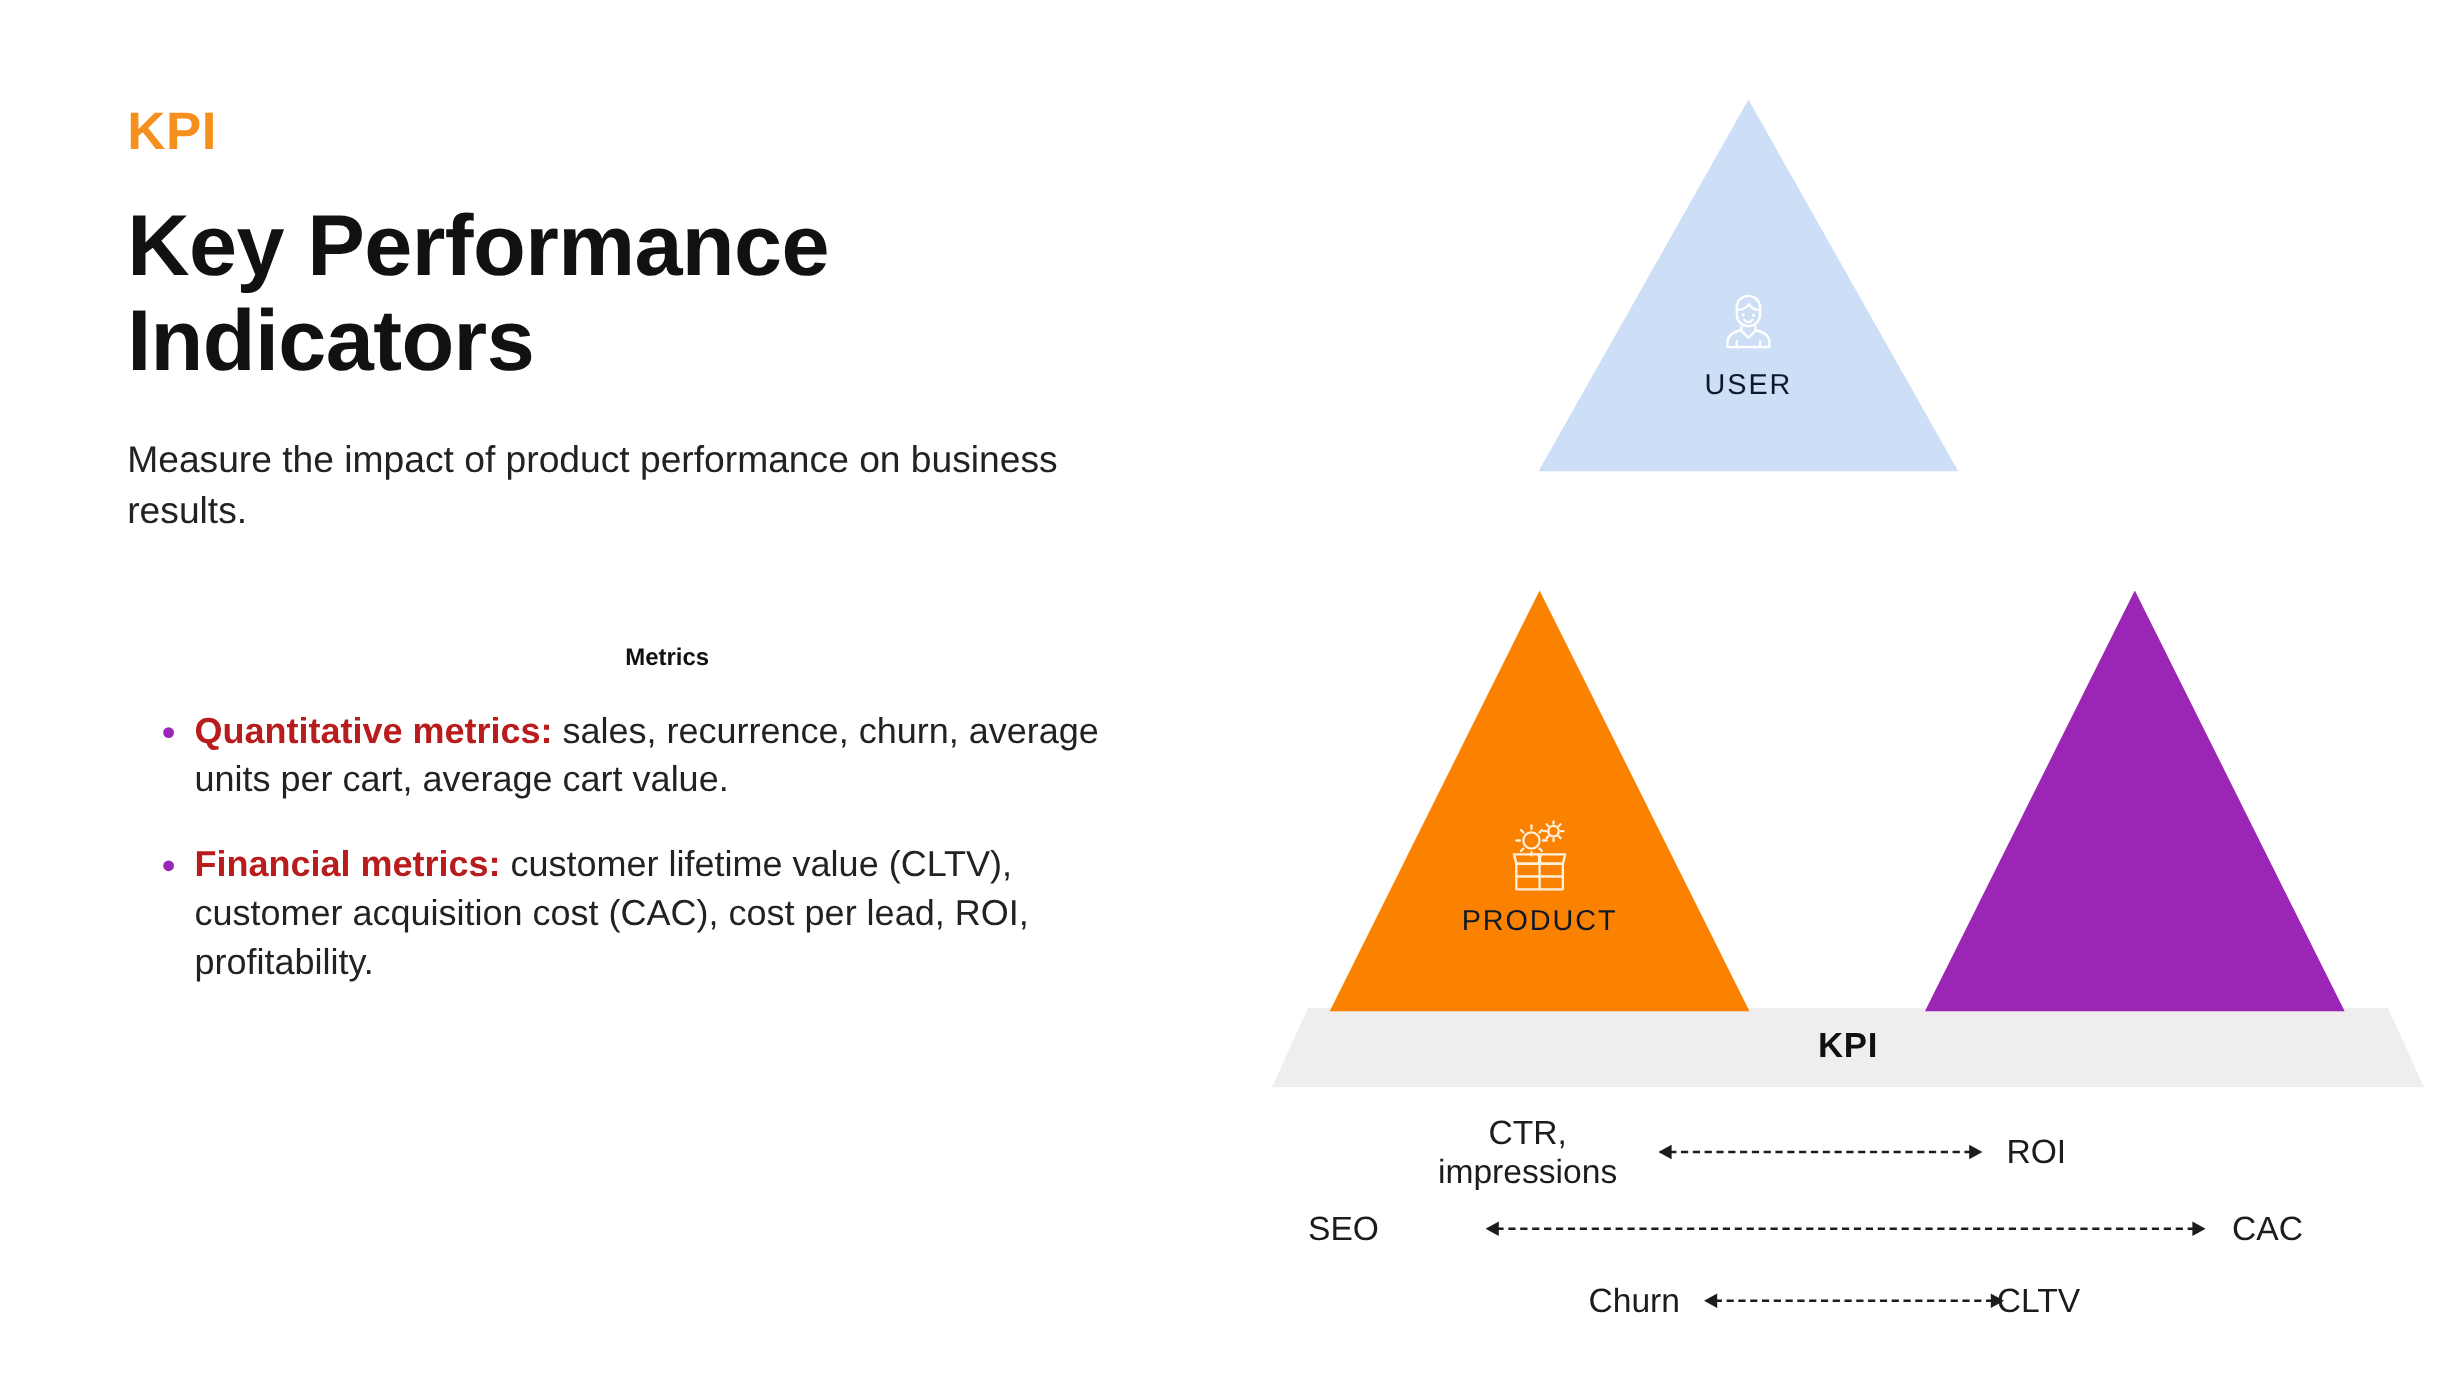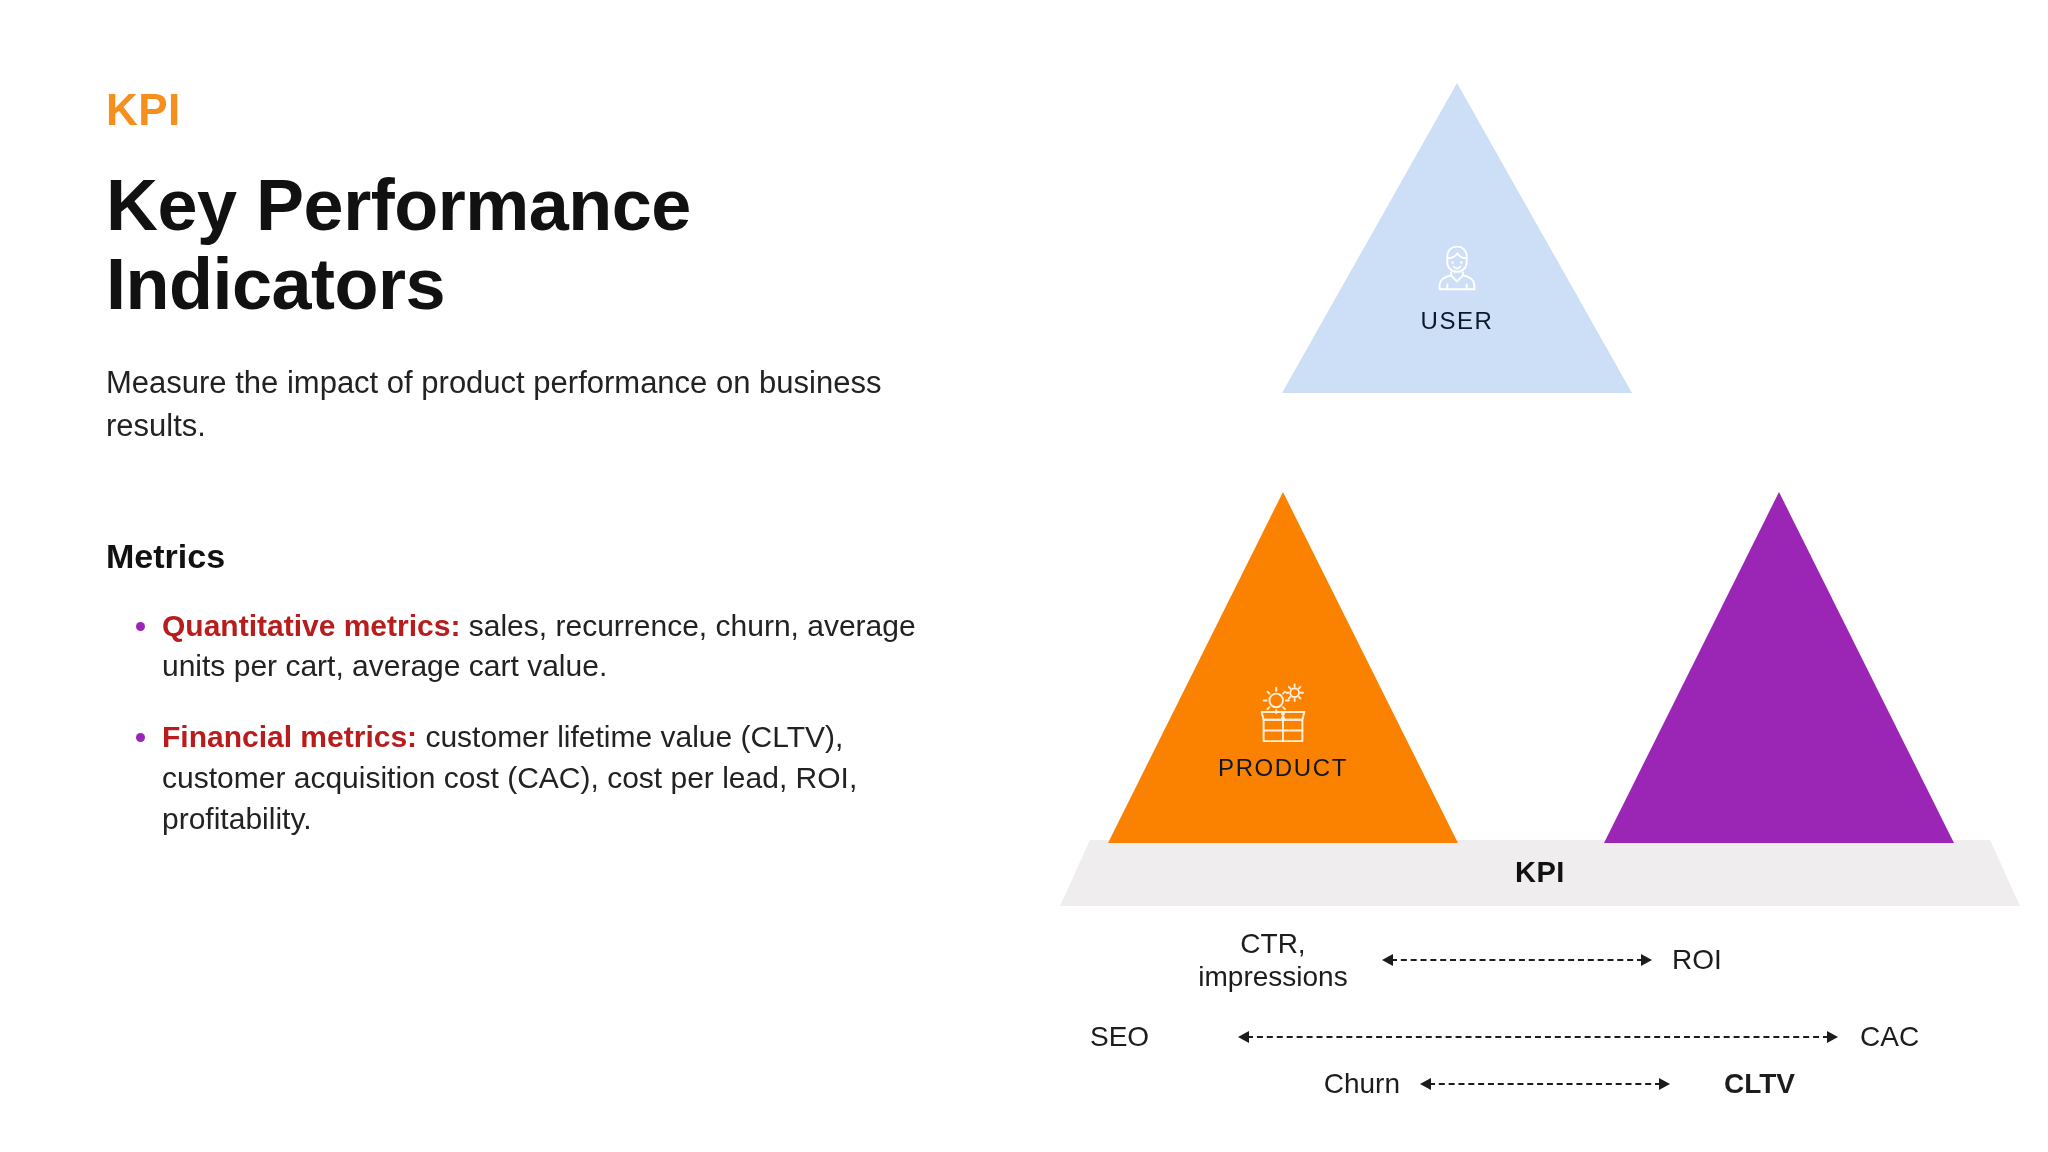--- a/index.html
+++ b/index.html
@@ -41,24 +41,25 @@
   }
   .subtitle {
     font-size: 31px;
     font-weight: normal;
     color: #222222;
     line-height: 1.36;
     margin: 0;
     max-width: 880px;
   }
   .metrics-heading {
-    font-size: 34px;
+    font-size: 20px;
     font-weight: bold;
     color: #111111;
     margin: 90px 0 0 0;
+    text-align: center;
   }
   .bullet-list {
     margin: 30px 0 0 0;
     padding: 0;
     list-style: none;
   }
   .bullet-item {
     position: relative;
     padding-left: 56px;
     font-size: 30px;
@@ -205,34 +206,34 @@
     top: 50%;
     width: 0; height: 0;
     border-top: 6.5px solid transparent;
     border-bottom: 6.5px solid transparent;
     transform: translateY(-50%);
   }
   .arrow-line .head.left  { left: 0;  border-right: 11px solid #1c1c1c; }
   .arrow-line .head.right { right: 0; border-left: 11px solid #1c1c1c; }
 
   #arrow-row-0 { left: 0px;  top: 12px;   width: 960px; }
-  #arrow-row-1 { left: 0px;  top: 89px;  width: 960px; }
+  #arrow-row-1 { left: 0px;  top: 76px;  width: 960px; }
   #arrow-row-2 { left: 0px;  top: 136px; width: 960px; }
 
   #arrow-row-0 .left-lab  { position: absolute; left: 118px; width: 190px; }
   #arrow-row-0 .arrow-line{ position: absolute; left: 322px; width: 270px; }
   #arrow-row-0 .right-lab { position: absolute; left: 612px; width: 120px; }
 
   #arrow-row-1 .left-lab  { position: absolute; left: 30px;  width: 120px; text-align: left;}
   #arrow-row-1 .arrow-line{ position: absolute; left: 178px; width: 600px; }
   #arrow-row-1 .right-lab { position: absolute; left: 800px; width: 140px; }
 
   #arrow-row-2 .left-lab  { position: absolute; left: 180px; width: 160px; text-align: right;}
   #arrow-row-2 .arrow-line{ position: absolute; left: 360px; width: 250px; }
-  #arrow-row-2 .right-lab { position: absolute; left: 664px; width: 140px; font-weight: bold; }
+  #arrow-row-2 .right-lab { position: absolute; left: 604px; width: 140px; }
 </style>
 </head>
 <body>
 
 <div class="left-col">
 
   <div class="eyebrow">KPI</div>
 
   <h1 class="main-title">Key Performance Indicators</h1>
 

